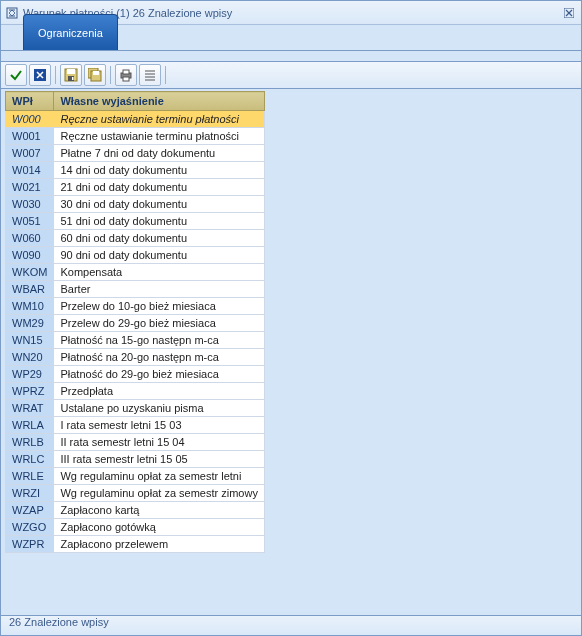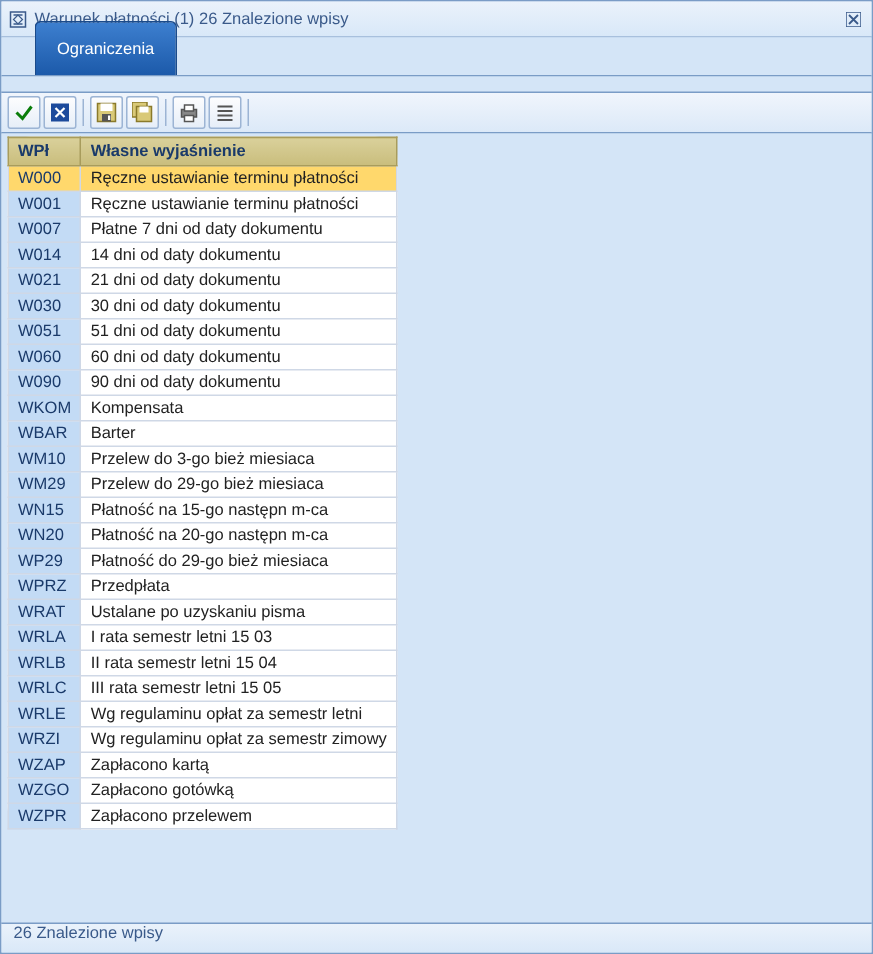--- a/index.html
+++ b/index.html
@@ -127,20 +127,21 @@
     border: 1px solid #cfd8e6;
     font-size: 11px;
     white-space: nowrap;
   }
   table.data td.code {
     background: #c3dbf5;
     color: #1a3a6a;
   }
   table.data tr.selected td {
     background: #ffd86c !important;
+    font-style: italic;
   }
   table.data td.desc {
     background: #fff;
     color: #222;
   }
   .statusbar {
     height: 20px;
     border-top: 1px solid #7a9cc6;
     background: linear-gradient(to bottom, #eaf2fb 0%, #d9e8f8 100%);
     display: flex;
@@ -274,21 +275,21 @@
           <tr>
             <td class="code">WKOM</td>
             <td class="desc">Kompensata</td>
           </tr>
           <tr>
             <td class="code">WBAR</td>
             <td class="desc">Barter</td>
           </tr>
           <tr>
             <td class="code">WM10</td>
-            <td class="desc">Przelew do 3-go bież miesiaca</td>
+            <td class="desc">Przelew do 10-go bież miesiaca</td>
           </tr>
           <tr>
             <td class="code">WM29</td>
             <td class="desc">Przelew do 29-go bież miesiaca</td>
           </tr>
           <tr>
             <td class="code">WN15</td>
             <td class="desc">Płatność na 15-go następn m-ca</td>
           </tr>
           <tr>

